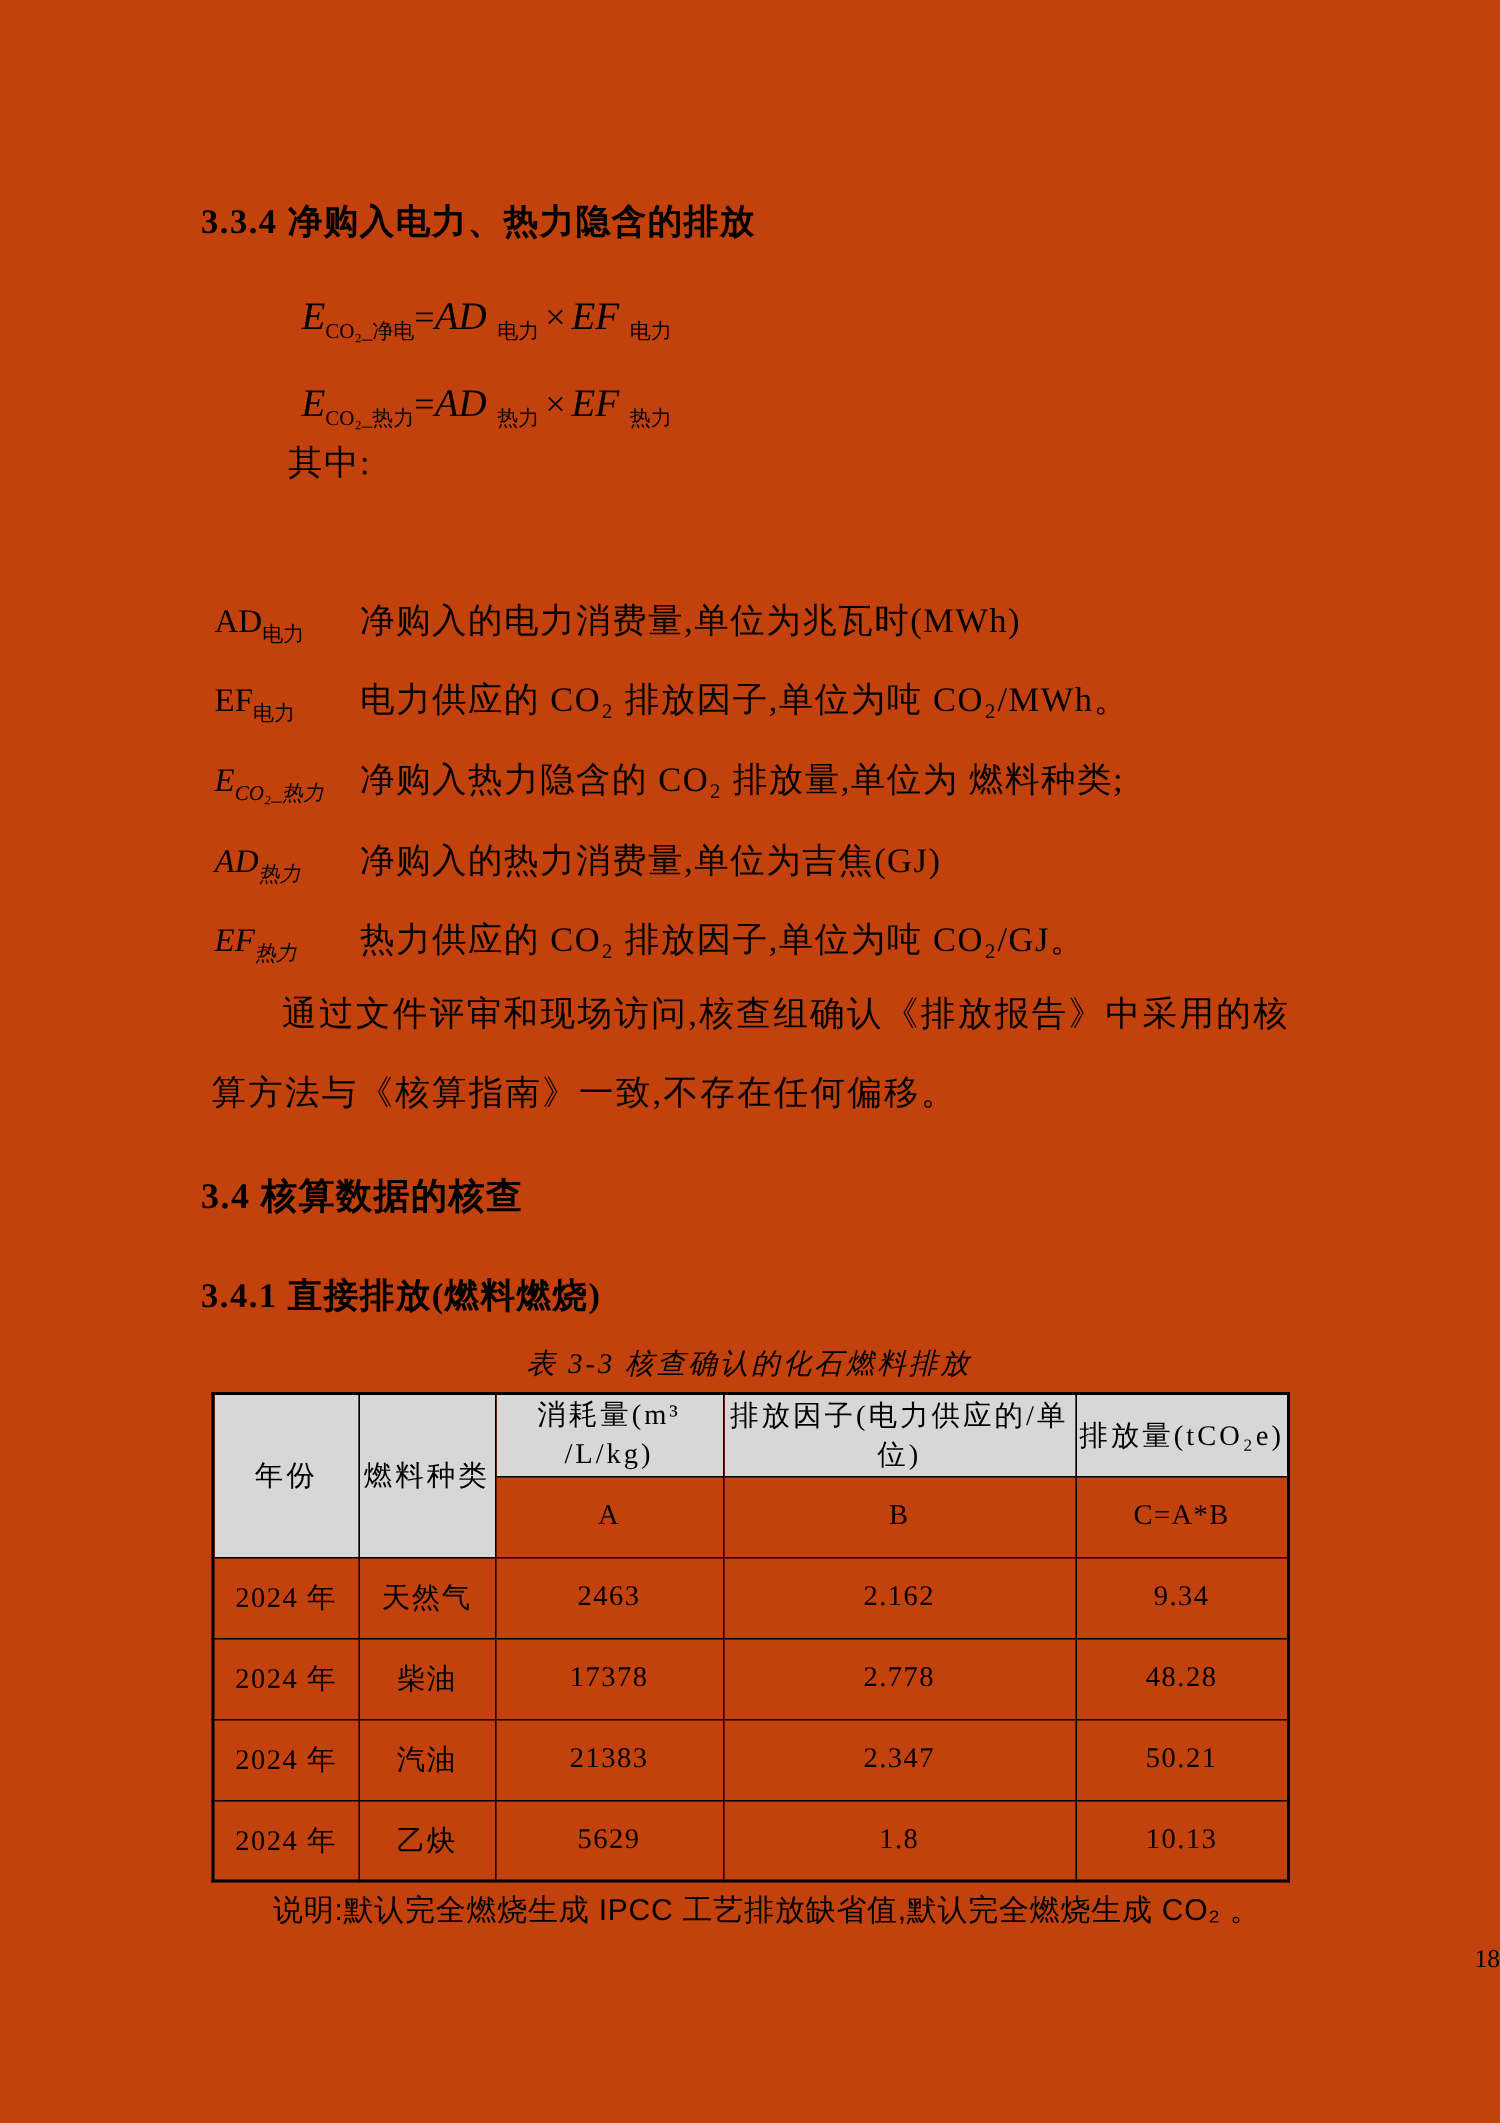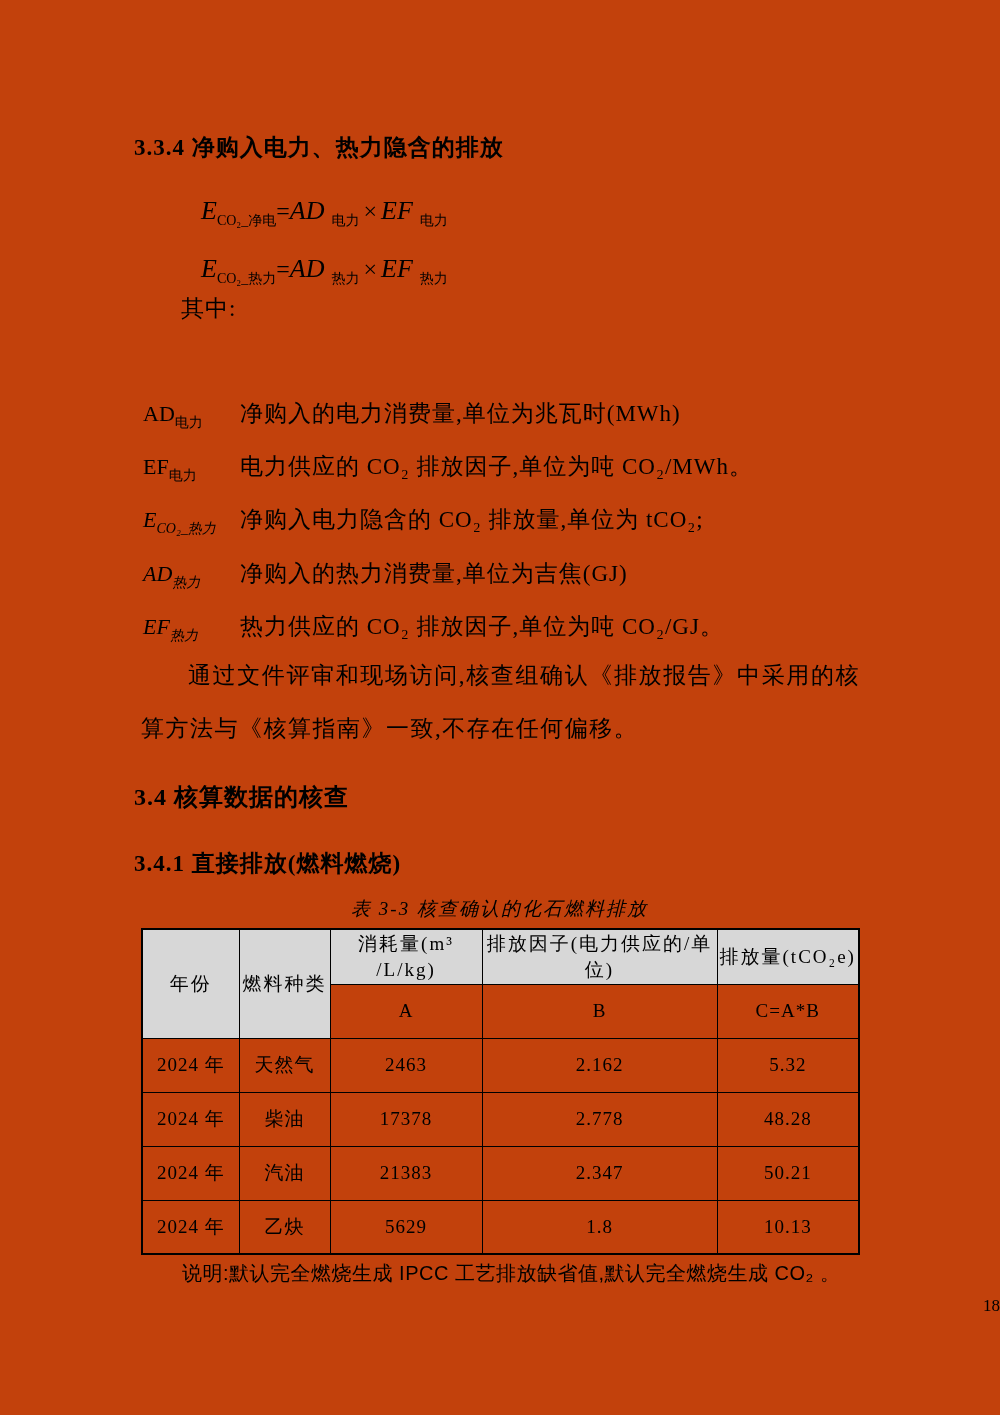--- a/index.html
+++ b/index.html
@@ -17,21 +17,21 @@
   #h341 { top:848px; }
 
   .formula { position:absolute; left:20px; font-size:24px; white-space:nowrap;margin-left:40px; }
   #formula-0 { top:196px; }
   #formula-1 { top:254px; }
   .formula .fvar { font-style:italic; font-size:26px; }
   .formula sub, .defsym sub { font-size:14px; vertical-align:-6px; letter-spacing:0; }
   .formula .op { font-size:24px; padding:0 4px; }
   .sp { margin-left:7px; }
 
-  .where { position:absolute; top:293px; left:40px; font-size:23px; letter-spacing:1px; }
+  .where { position:absolute; top:293px; left:51px; font-size:23px; letter-spacing:1px; }
 
   .def-row { position:absolute; left:2px; width:717px; font-size:23px; white-space:nowrap; }
   .defsym { display:inline-block; width:97px; font-size:22px; vertical-align:baseline; }
   .defsym.it { font-style:italic; }
   .def-text { letter-spacing:1px; }
   #def-0 { top:345px; } #def-1 { top:398px; } #def-2 { top:451px; }
   #def-3 { top:504px; } #def-4 { top:558px; } #def-5 { top:611px; }
 
   .par {
     position:absolute; top:649px; left:0; width:719px;
@@ -91,21 +91,21 @@
 
     <div class="where">其中:</div>
 
     <div class="def-row" id="def-2">
       <span class="defsym"><span>EF</span><sub>电力</sub></span><span class="def-text">电力供应的 CO₂ 排放因子,单位为吨 CO₂/MWh。</span>
     </div>
     <div class="def-row" id="def-1">
       <span class="defsym"><span>AD</span><sub>电力</sub></span><span class="def-text">净购入的电力消费量,单位为兆瓦时(MWh)</span>
     </div>
     <div class="def-row" id="def-3">
-      <span class="defsym it"><span>E</span><sub>CO₂_热力</sub></span><span class="def-text">净购入电力隐含的 CO₂ 排放量,单位为 tCO₂;</span>
+      <span class="defsym it"><span>E</span><sub>CO₂_热力</sub></span><span class="def-text">净购入热力隐含的 CO₂ 排放量,单位为 燃料种类;</span>
     </div>
     <div class="def-row" id="def-4">
       <span class="defsym it"><span>AD</span><sub>热力</sub></span><span class="def-text">净购入的热力消费量,单位为吉焦(GJ)</span>
     </div>
     <div class="def-row" id="def-5">
       <span class="defsym it"><span>EF</span><sub>热力</sub></span><span class="def-text">热力供应的 CO₂ 排放因子,单位为吨 CO₂/GJ。</span>
     </div>
 
     <p class="par">通过文件评审和现场访问,核查组确认《排放报告》中采用的核算方法与《核算指南》一致,不存在任何偏移。</p>
 
@@ -136,21 +136,21 @@
         <tr class="hrow2">
           <td>A</td>
           <td>B</td>
           <td>C=A*B</td>
         </tr>
         <tr class="drow">
           <td>2024 年</td>
           <td>天然气</td>
           <td>2463</td>
           <td>2.162</td>
-          <td>5.32</td>
+          <td>9.34</td>
         </tr>
         <tr class="drow">
           <td>2024 年</td>
           <td>柴油</td>
           <td>17378</td>
           <td>2.778</td>
           <td>48.28</td>
         </tr>
         <tr class="drow">
           <td>2024 年</td>

